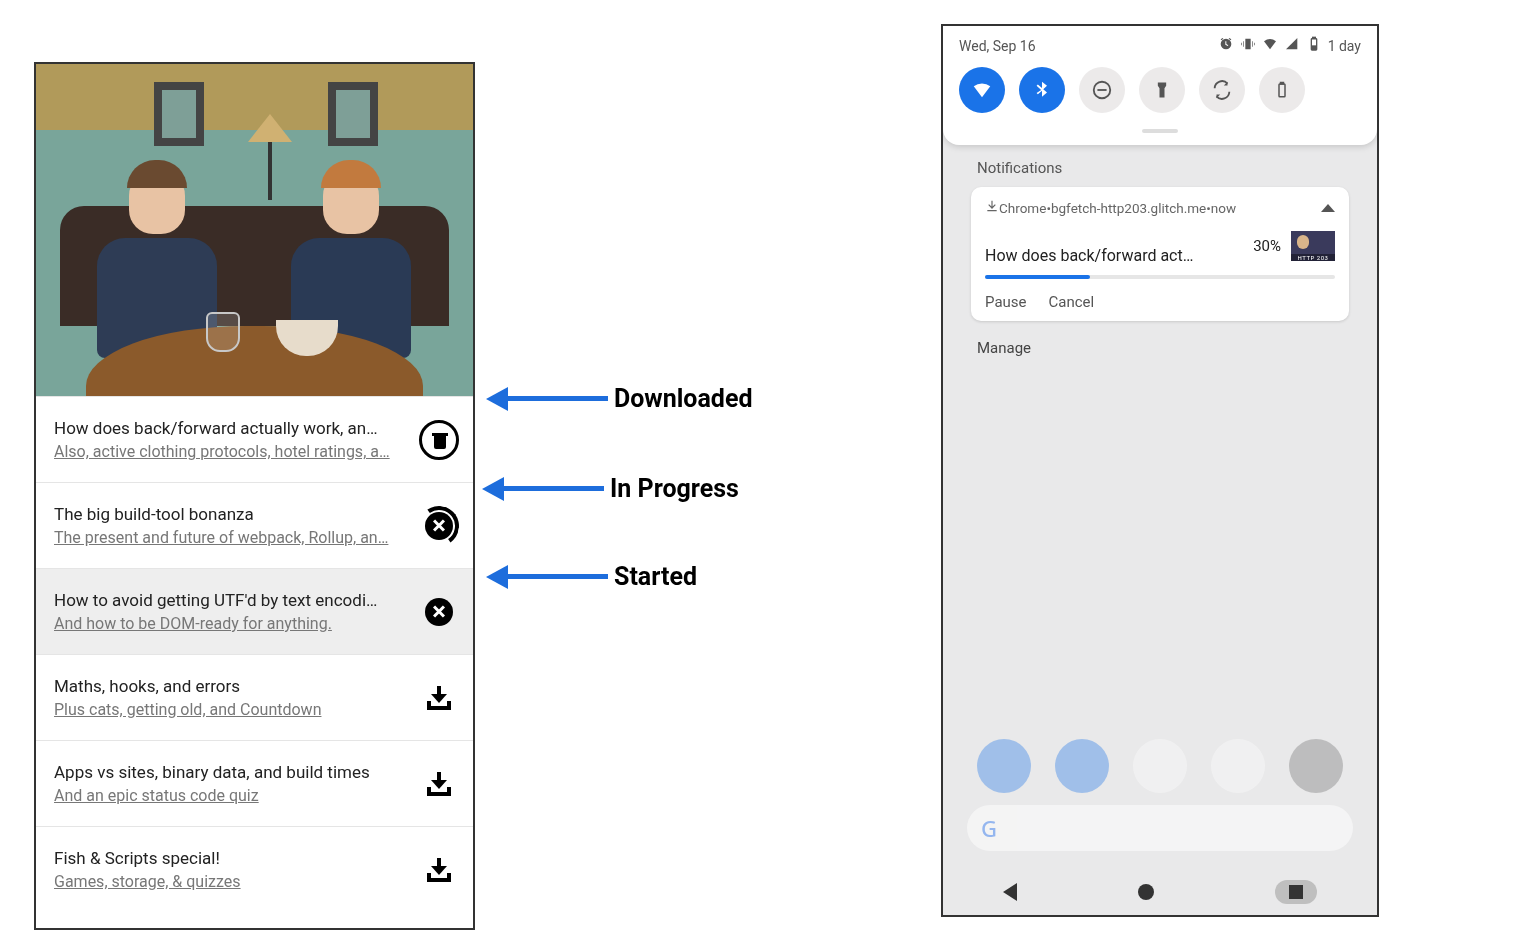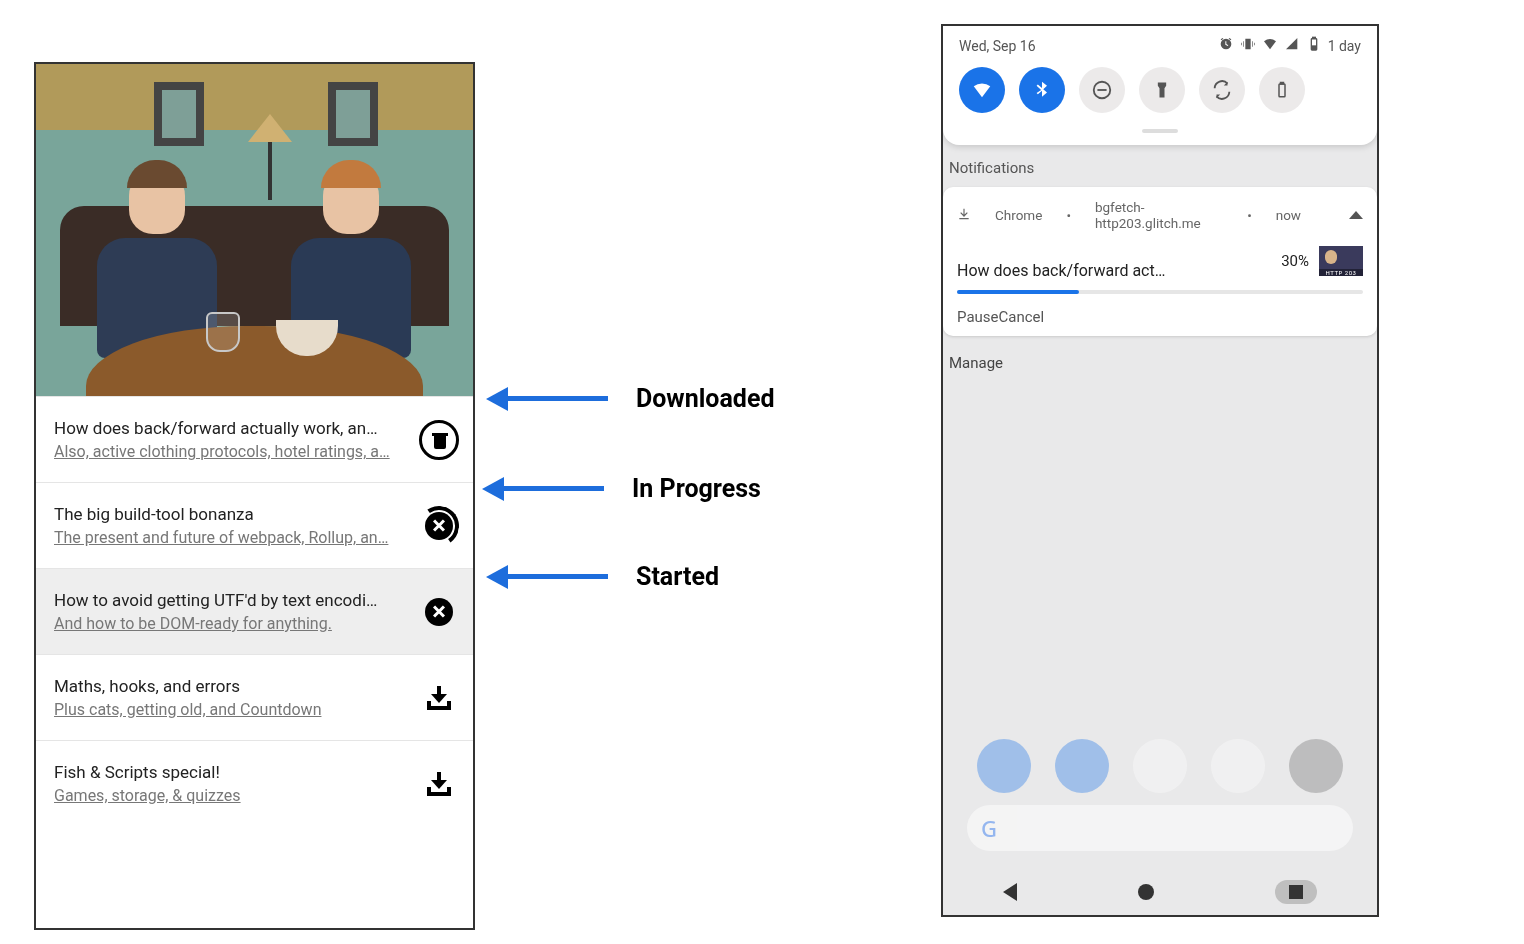--- a/index.html
+++ b/index.html
@@ -225,21 +225,21 @@
       width: 0; height: 0;
       border-top: 12px solid transparent;
       border-bottom: 12px solid transparent;
       border-right: 22px solid #1d6ddc;
     }
     .arrow .shaft {
       height: 5px; width: 100px;
       background: #1d6ddc;
     }
     .arrow .label {
-      margin-left: 28px;
+      margin-left: 6px;
       font-size: 25px;
       font-weight: 700;
       color: #000;
     }
 
     
     .right-panel {
       position: absolute;
       right: 145px;
       top: 24px;
@@ -275,31 +275,31 @@
       display:flex; align-items:center; justify-content:center;
       background: #eceaea;
       color: #555;
     }
     .qs.active { background:#1a73e8; color:#fff; }
     .handle {
       width: 36px; height: 4px; background:#ddd; border-radius:2px;
       margin: 2px auto 0;
     }
 
-    .notif-area { padding: 14px 0 0; }
+    .notif-area { padding: 14px 28px 0; }
     .section-label {
       font-size: 15px; color:#555; margin: 0 6px 10px;
     }
     .notif-card {
       background:#fff; border-radius:10px;
       box-shadow: 0 1px 3px rgba(0,0,0,.14);
       padding: 12px 14px 10px;
     }
     .notif-header {
-      display:flex; align-items:center; gap:24px;
+      display:flex; align-items:center; gap:0;
       font-size:13.5px; color:#666;
     }
     .notif-header .spacer { flex:1; }
     .notif-body {
       margin-top: 10px;
       display:flex; align-items:center;
     }
     .notif-title {
       font-size: 16px; color:#222;
       white-space:nowrap; overflow:hidden; text-overflow:ellipsis;
@@ -326,21 +326,21 @@
       margin-top: 10px;
       height: 4px; background:#e6e6e6; border-radius:2px;
       position: relative;
     }
     .notif-progress .bar {
       position:absolute; left:0; top:0; bottom:0;
       background:#1a73e8; border-radius:2px;
     }
     .notif-actions {
       margin-top: 14px;
-      display:flex; 
+      display:flex; gap:22px;
       font-size:15px; color:#555;
     }
     .manage {
       font-size:15px; color:#444;
       padding: 18px 6px 6px;
     }
 
     
     .homescreen {
       flex:1; position:relative;
@@ -449,20 +449,29 @@
     <div class="episode">
       <div class="title">Maths, hooks, and errors</div>
       <div class="subtitle">Plus cats, getting old, and Countdown</div>
       <div class="action">
         <div class="icon-download">
             <div class="icon-download-tray"></div>
           </div>
       </div>
     </div>
 
+    <div class="episode">
+      <div class="title">Apps vs sites, binary data, and build times</div>
+      <div class="subtitle">And an epic status code quiz</div>
+      <div class="action">
+        <div class="icon-download">
+            <div class="icon-download-tray"></div>
+          </div>
+      </div>
+    </div>
 
     <div class="episode">
       <div class="title">Fish &amp; Scripts special!</div>
       <div class="subtitle">Games, storage, &amp; quizzes</div>
       <div class="action">
         <div class="icon-download">
             <div class="icon-download-tray"></div>
           </div>
       </div>
     </div>

